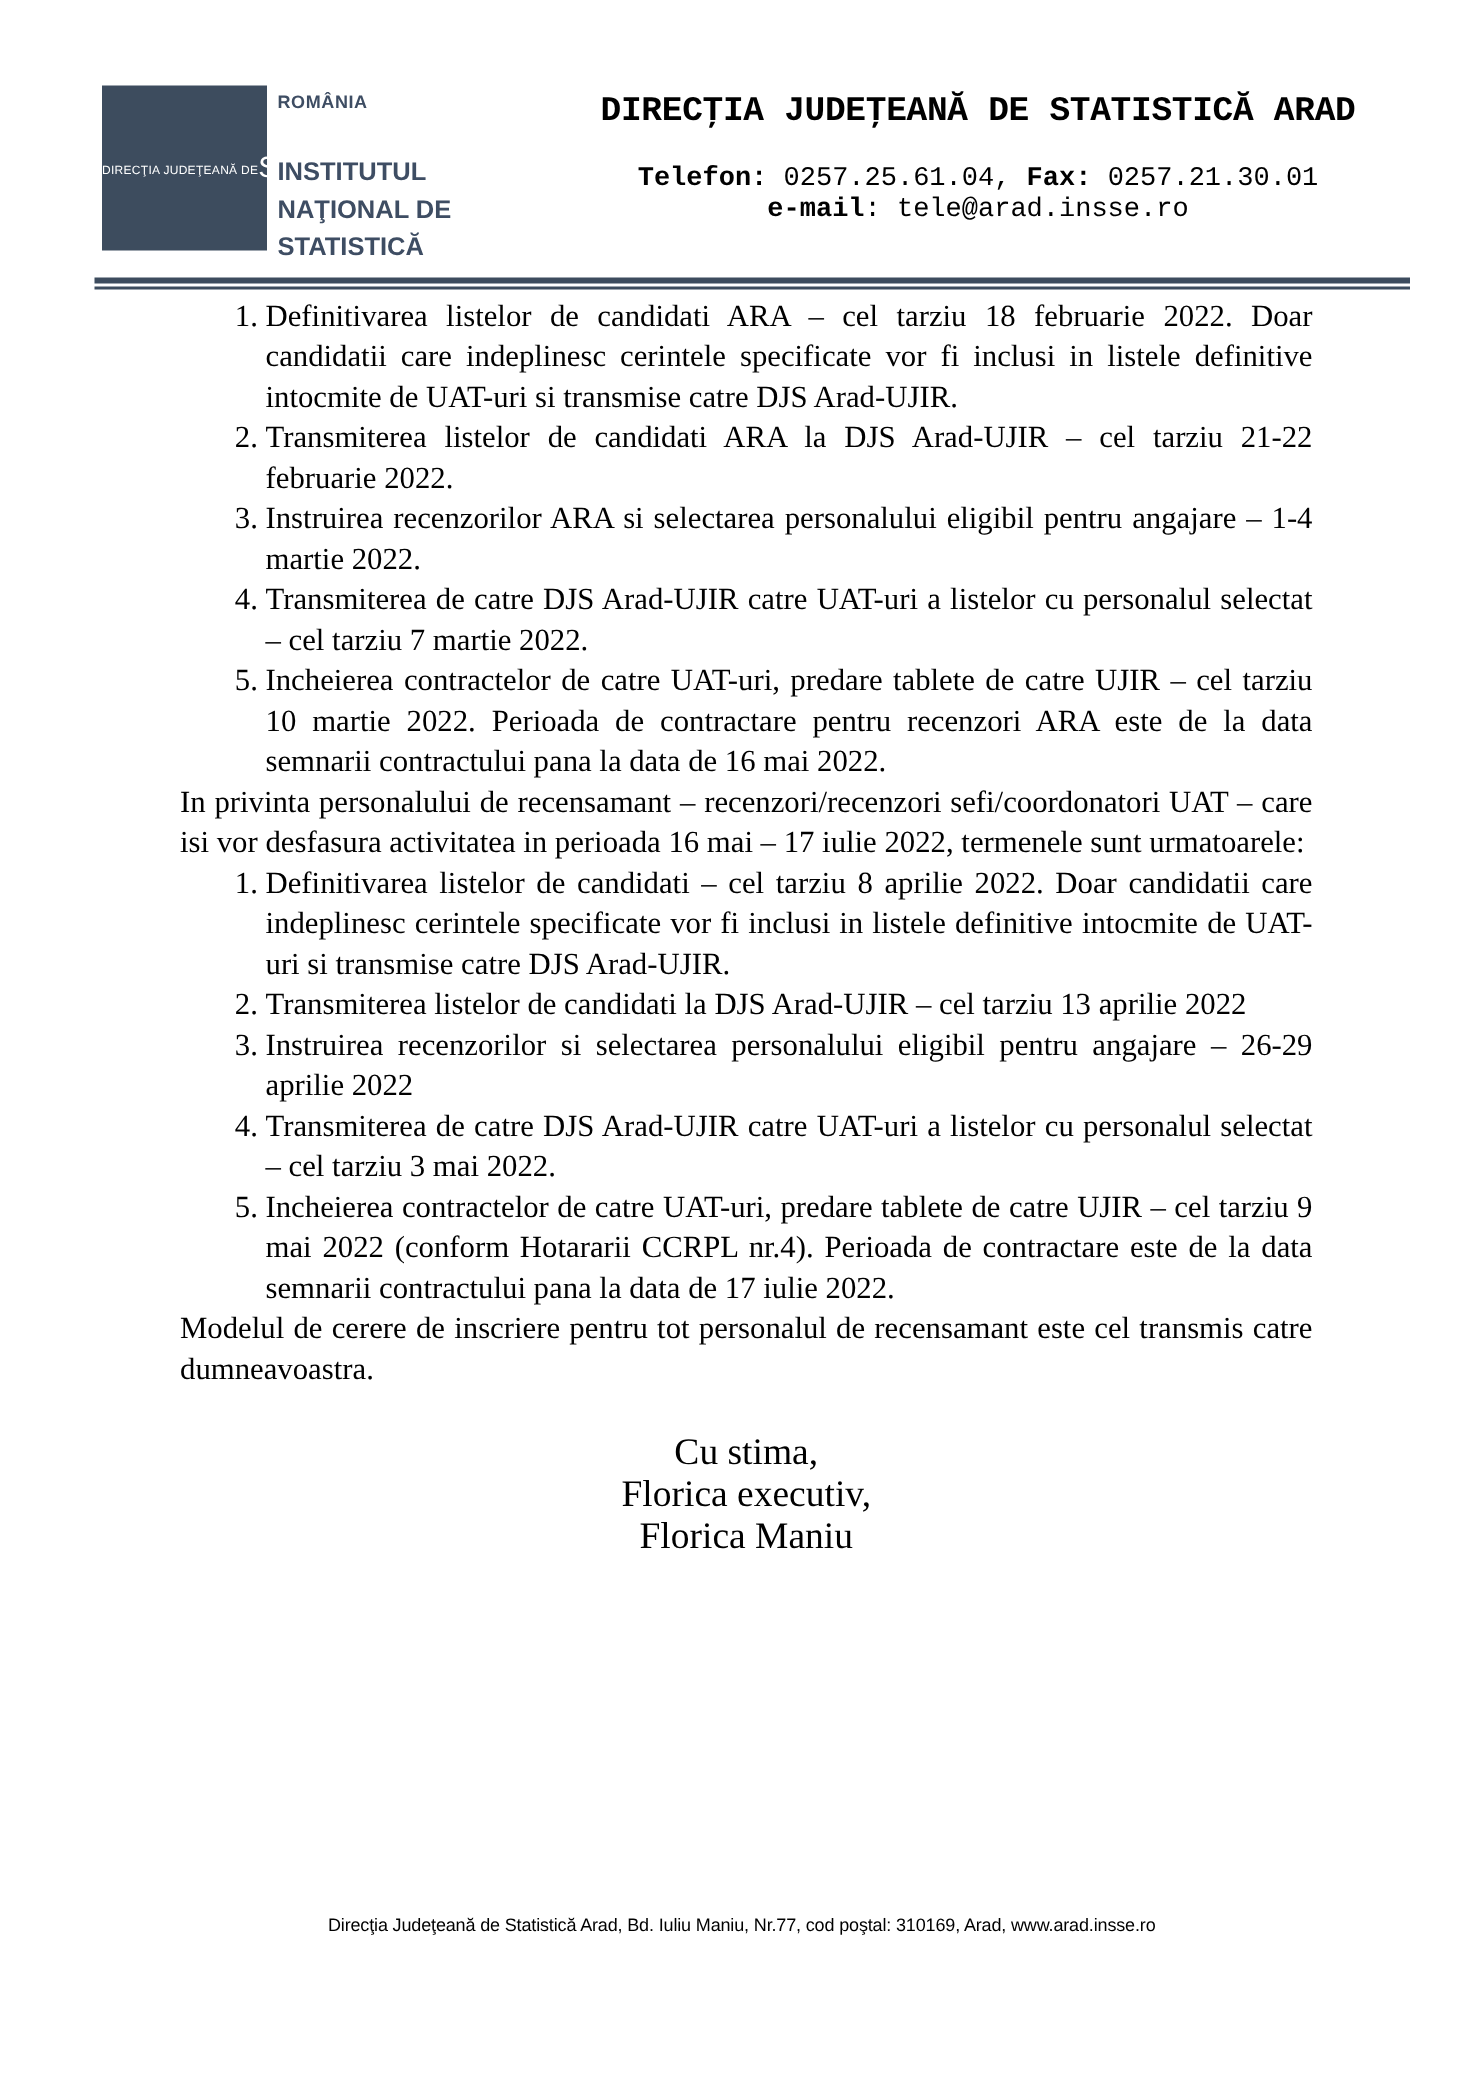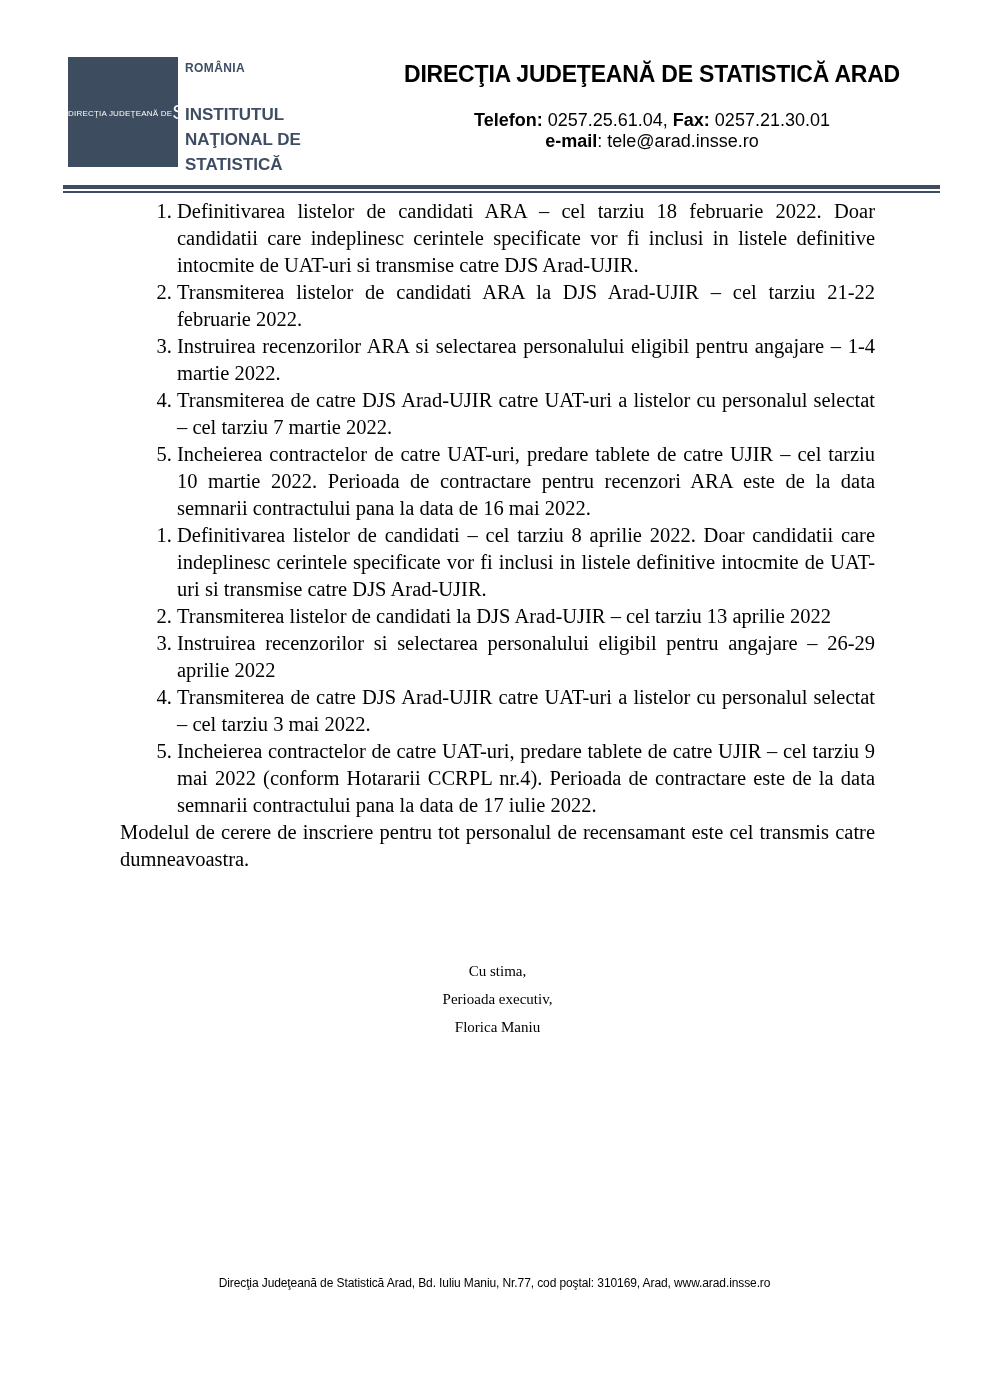--- a/index.html
+++ b/index.html
@@ -35,21 +35,21 @@
     font-family:"Liberation Sans", sans-serif;
     font-weight:bold;
     color:#3e4d63;
     flex:0 0 130px;
   }
   .institution .country{font-size:12px;letter-spacing:.4px;margin-top:4px;}
   .institution .ins-lines{margin-top:27px;font-size:17px;line-height:25px;}
   .header-right{
     flex:1 1 auto;
     text-align:center;
-    font-family:Liberation Sans, sans-serif;
+    font-family:Liberation Mono, monospace;
   }
   .header-right h1{
     margin:4px 0 0 0;
     font-size:23px;
     letter-spacing:-0.2px;
     font-weight:bold;
     color:#000;
   }
   .contact-line{margin:0;font-size:18px;line-height:21px;}
   .contact-line.first{margin-top:22px;}
@@ -71,23 +71,23 @@
   .letter-body ol{
     margin:0;
     padding-left:57px;
   }
   .letter-body li{
     text-align:justify;
   }
   .letter-body p{margin:0;}
   
   .signature{
-    margin-top:84px;
-    text-align:center;
-    font-size:15px;
+    margin-top:28px;
+    text-align:center;
+    font-size:25px;
     line-height:28px;
   }
   .signature p{margin:0;}
   
   .page-footer{
     position:absolute;
     left:0;right:0;
     top:1276px;
     text-align:center;
     font-family:"Liberation Sans", sans-serif;
@@ -230,32 +230,33 @@
   <div class="rule"></div>
 
   <main class="letter-body">
     <ol>
         <li>Definitivarea listelor de candidati ARA – cel tarziu 18 februarie 2022. Doar candidatii care indeplinesc cerintele specificate vor fi inclusi in listele definitive intocmite de UAT-uri si transmise catre DJS Arad-UJIR.</li>
         <li>Transmiterea listelor de candidati ARA la DJS Arad-UJIR – cel tarziu 21-22 februarie 2022.</li>
         <li>Instruirea recenzorilor ARA si selectarea personalului eligibil pentru angajare – 1-4  martie 2022.</li>
         <li>Transmiterea de catre DJS Arad-UJIR catre UAT-uri a listelor cu personalul selectat – cel tarziu 7 martie 2022.</li>
         <li>Incheierea contractelor de catre UAT-uri, predare tablete de catre UJIR – cel tarziu 10 martie 2022. Perioada de contractare pentru recenzori ARA este de la data semnarii contractului pana la data de 16 mai 2022.</li>
       </ol>
+    <p>In privinta personalului de recensamant – recenzori/recenzori sefi/coordonatori UAT – care isi vor desfasura activitatea in perioada 16 mai – 17 iulie 2022, termenele sunt urmatoarele:</p>
     <ol>
         <li>Definitivarea listelor de candidati – cel tarziu 8 aprilie 2022. Doar candidatii care indeplinesc cerintele specificate vor fi inclusi in listele definitive intocmite de UAT-uri si transmise catre DJS Arad-UJIR.</li>
         <li>Transmiterea listelor de candidati la DJS Arad-UJIR – cel tarziu 13 aprilie 2022</li>
         <li>Instruirea recenzorilor si selectarea personalului eligibil pentru angajare – 26-29 aprilie 2022</li>
         <li>Transmiterea de catre DJS Arad-UJIR catre UAT-uri a listelor cu personalul selectat – cel tarziu 3 mai 2022.</li>
         <li>Incheierea contractelor de catre UAT-uri, predare tablete de catre UJIR – cel tarziu 9 mai 2022 (conform Hotararii CCRPL nr.4). Perioada de contractare este de la data semnarii contractului pana la data de 17 iulie 2022.</li>
       </ol>
     <p>Modelul de cerere de inscriere pentru tot personalul de recensamant este cel transmis catre dumneavoastra.</p>
 
     <div class="signature">
       <p>Cu stima,</p>
-      <p>Perioada executiv,</p>
+      <p>Florica executiv,</p>
       <p>Florica Maniu</p>
     </div>
   </main>
 
   <footer class="page-footer">
     <p>Direcţia Judeţeană de Statistică Arad, Bd. Iuliu Maniu, Nr.77, cod poştal: 310169, Arad, www.arad.insse.ro</p>
   </footer>
 
 </div>
 

